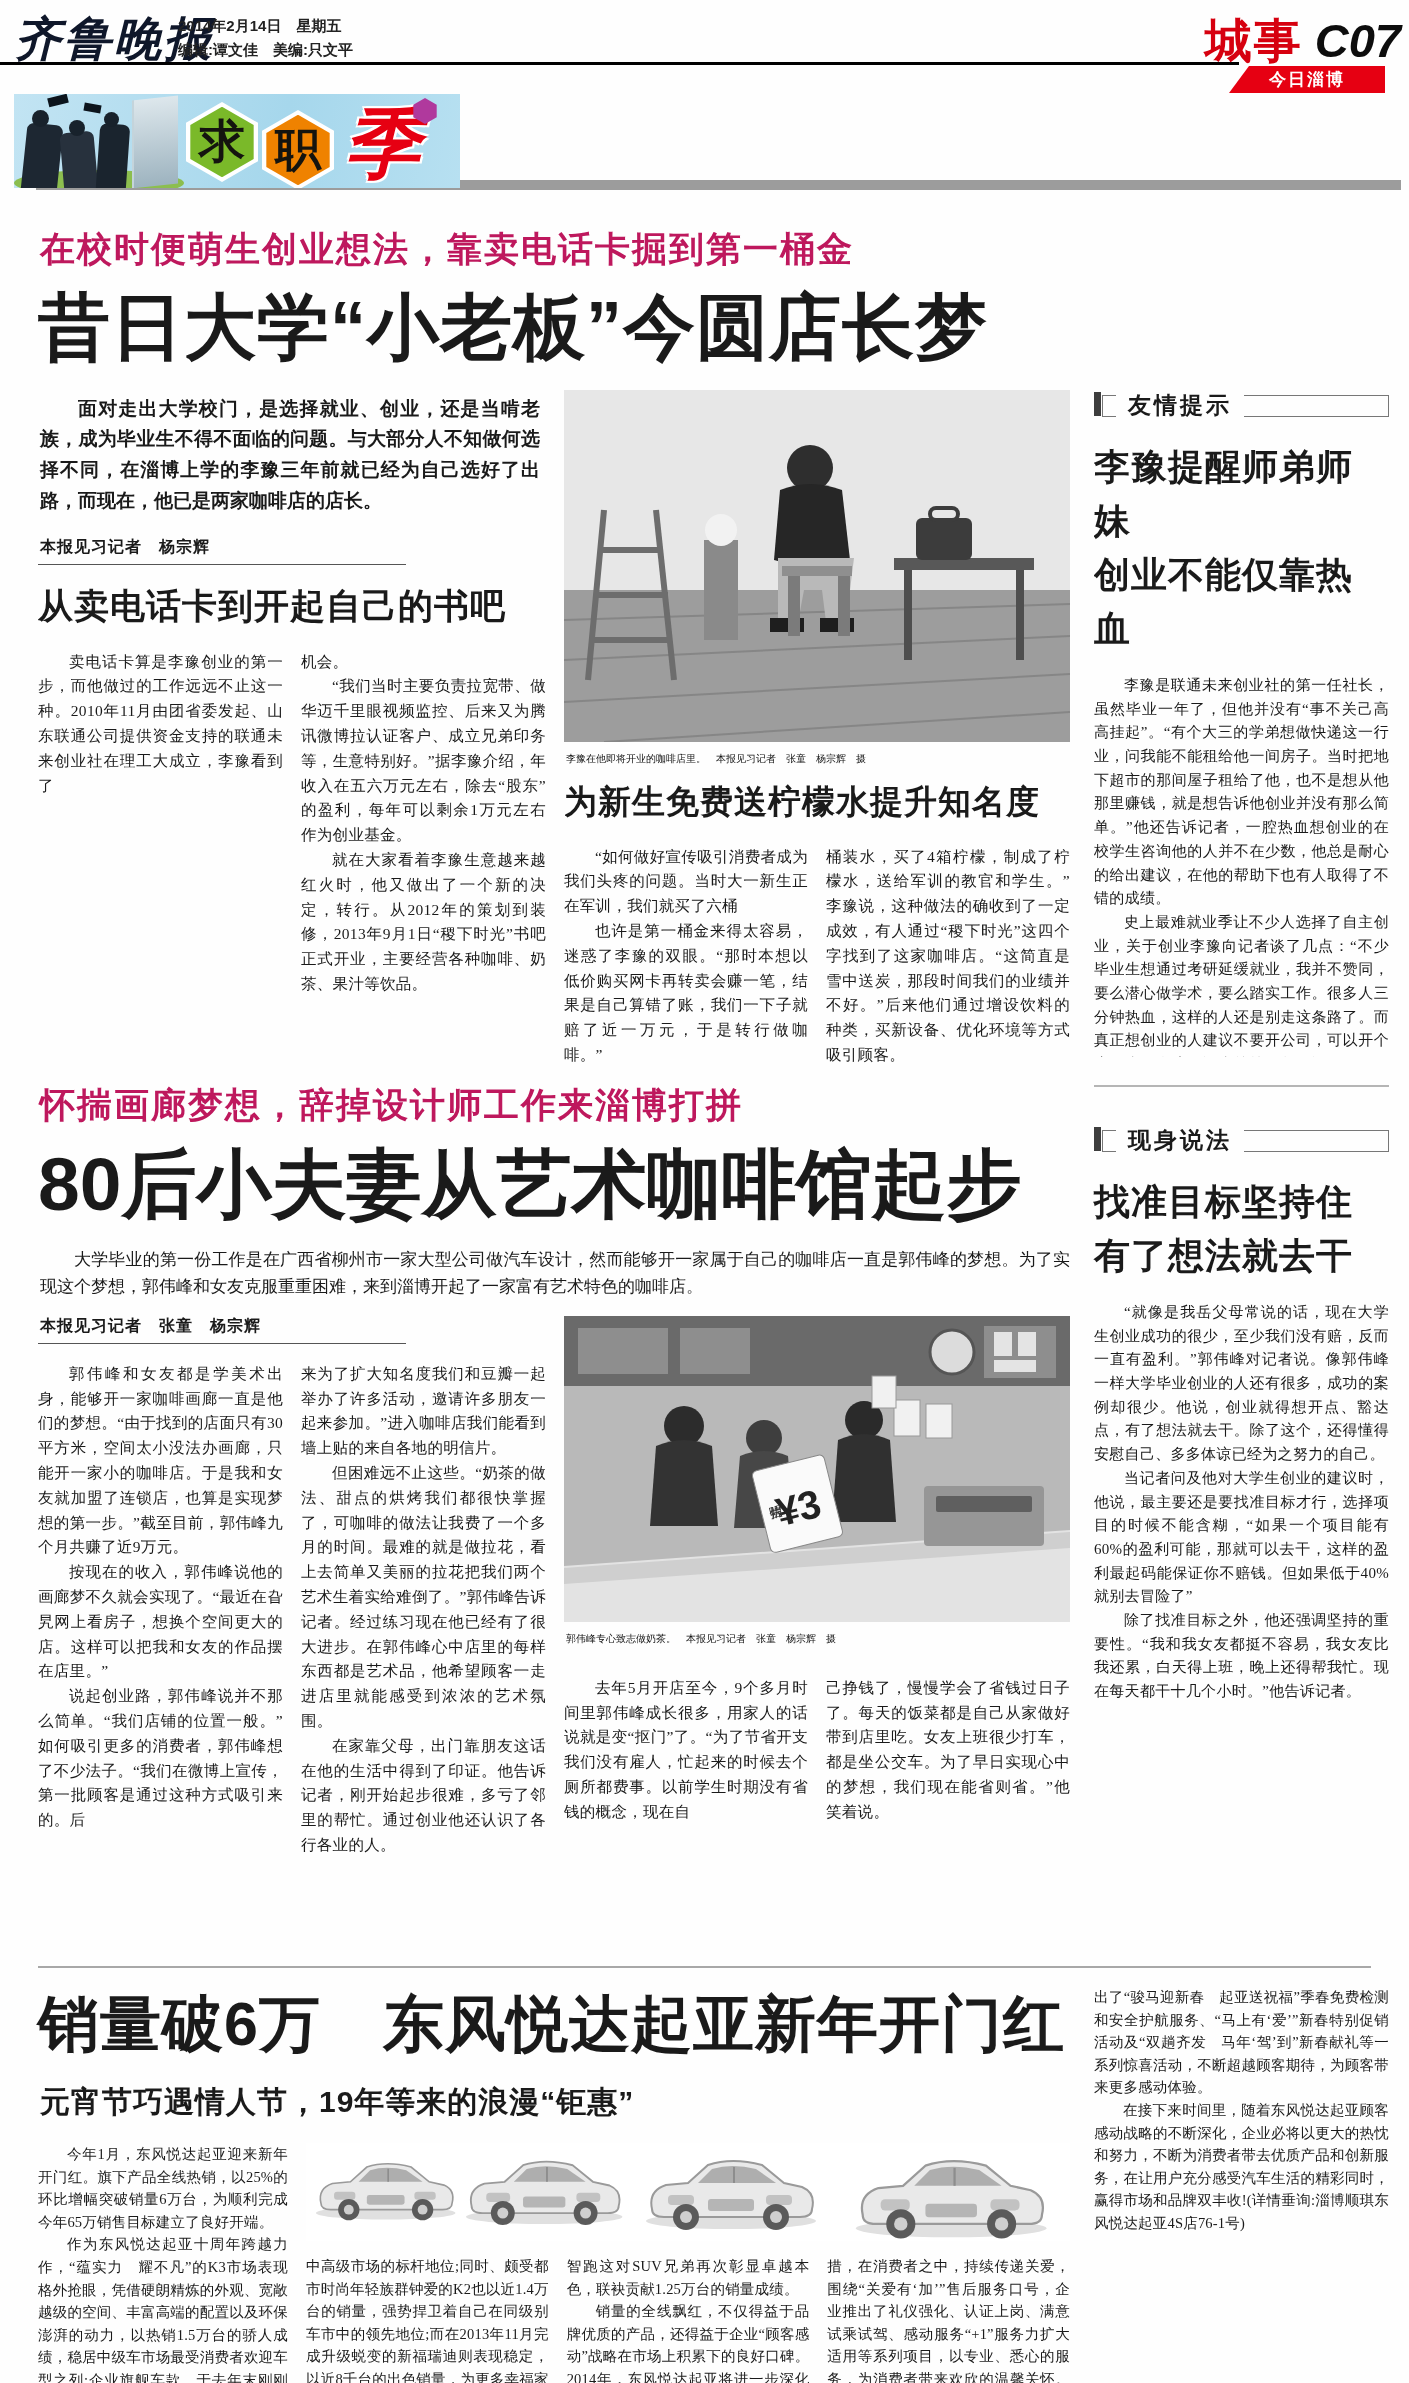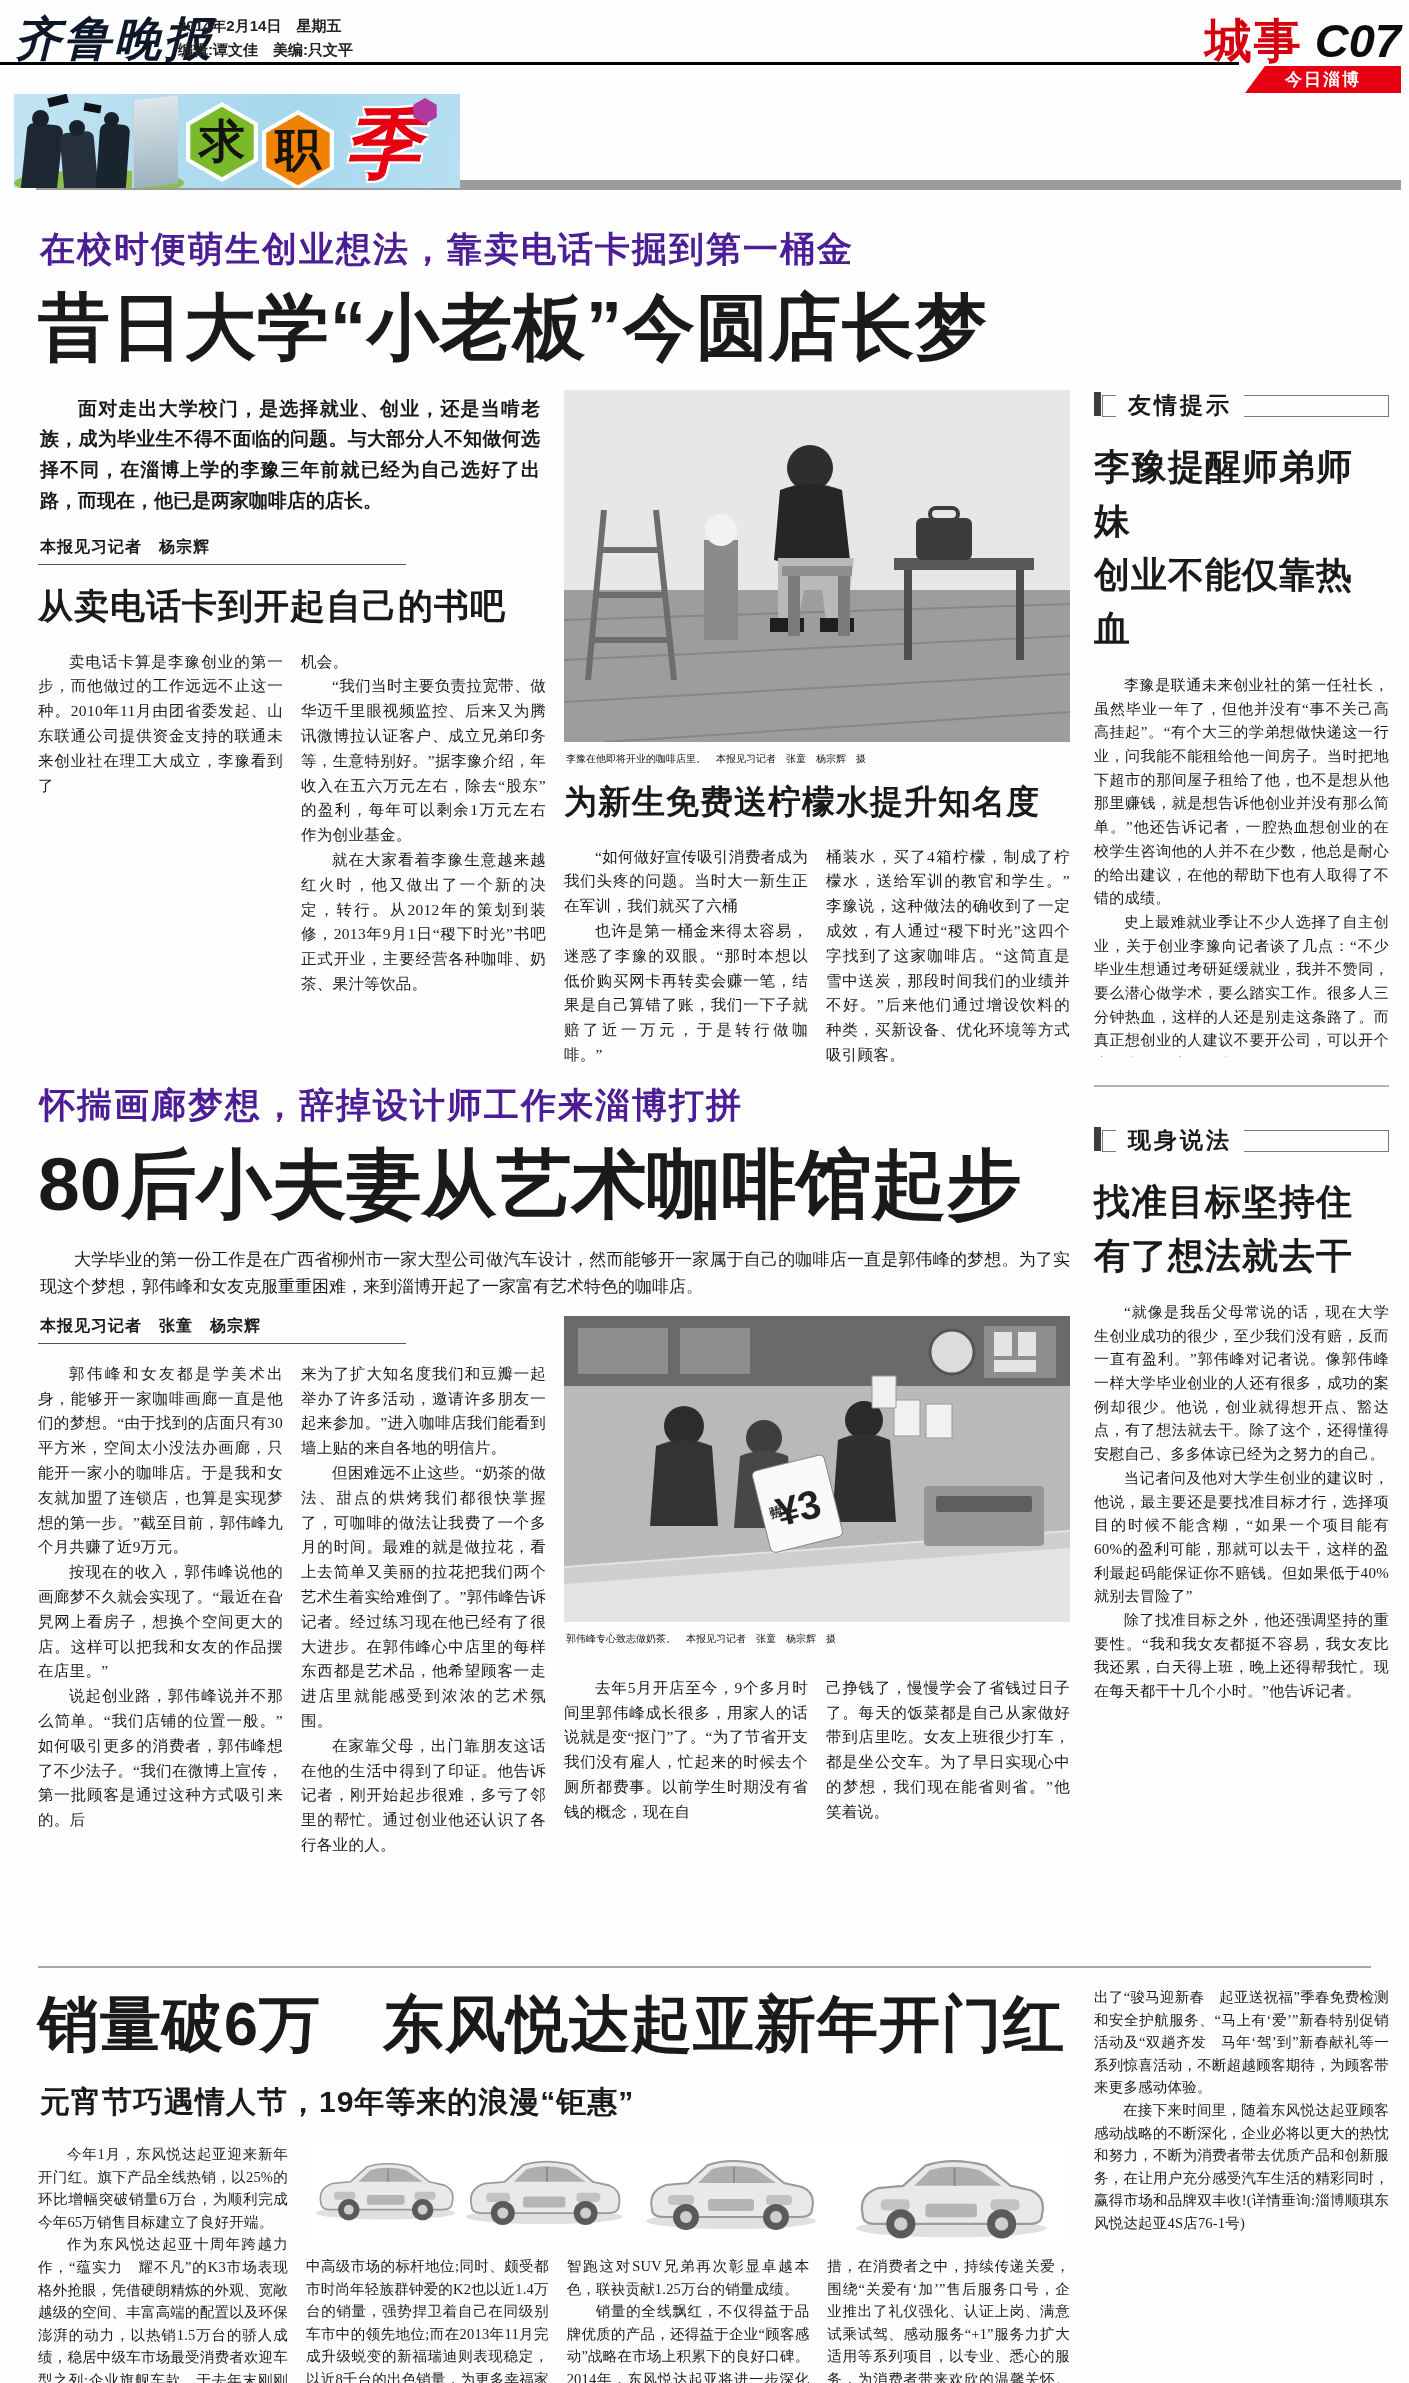--- a/index.html
+++ b/index.html
@@ -14,21 +14,21 @@
   .logo {
     position:absolute; left:14px; top:8px; font-size:47px; font-weight:900; font-style:italic;
     color:#0f172a; font-family:"DejaVu Serif","Liberation Serif",serif; letter-spacing:3px;
   }
   .pubinfo { position:absolute; left:178px; top:14px; font-size:15px; font-weight:700; line-height:1.6; color:#222; }
   .black-rule { position:absolute; left:0; right:170px; top:62px; height:3px; background:#000; }
   .section-block { position:absolute; right:8px; top:10px; display:flex; gap:12px; align-items:baseline; }
   .section-name { font-size:47px; font-weight:900; color:#d6000f; letter-spacing:2px; }
   .page-no { font-size:47px; font-weight:900; font-style:italic; color:#0d0d0d; }
   .edition-banner {
-    position:absolute; right:8px; top:66px; width:156px; height:27px; background:#e60012;
+    position:absolute; right:24px; top:66px; width:156px; height:27px; background:#e60012;
     color:#fff; font-weight:700; font-size:17px; text-align:center; line-height:27px;
     clip-path:polygon(20px 0, 100% 0, 100% 100%, 0 100%); letter-spacing:2px;
   }
 
   
   .banner-strip { position:relative; height:104px; }
   .gray-bar { position:absolute; left:36px; right:8px; bottom:8px; height:10px; background:#9c9c9c; }
   .banner-graphic {
     position:absolute; left:14px; top:0; width:446px; height:94px; overflow:hidden;
     background:linear-gradient(100deg,#c2e4f3 0%,#a6d7ec 60%,#b7e0f1 100%);
@@ -62,21 +62,21 @@
                  text-shadow:2px 2px 0 #fff, -2px -2px 0 #fff, 2px -2px 0 #fff, -2px 2px 0 #fff; }
   .purple-hex { position:absolute; left:398px; top:4px; width:26px; height:26px; background:#b0399d;
                 clip-path:polygon(50% 0,95% 26%,95% 74%,50% 100%,5% 74%,5% 26%); }
 
   
   .content { display:flex; gap:24px; padding:24px 38px 0 38px; height:1730px; overflow:hidden; }
   .main-col { width:1032px; flex:0 0 auto; }
   .side-col { width:295px; flex:0 0 auto; padding-top:170px; }
 
   
-  .kicker { font-size:35px; font-weight:600; letter-spacing:2px; margin:4px 0 14px 2px; color:#4c1d95; }
+  .kicker { font-size:35px; font-weight:600; letter-spacing:2px; margin:4px 0 14px 2px; color:#be185d; }
   .headline-xl { font-size:72px; font-weight:900; line-height:1.12; margin:0 0 22px 0; white-space:nowrap; letter-spacing:1px; }
   .headline-xl2 { font-size:75px; font-weight:900; line-height:1.1; margin:0 0 20px 0; white-space:nowrap; }
   .a-body { display:flex; gap:18px; }
   .a-left { width:508px; flex:0 0 auto; }
   .a-right { width:506px; flex:0 0 auto; }
   .lead { font-family:"Liberation Serif","DejaVu Serif",serif; font-size:19px; font-weight:700;
           line-height:1.62; text-align:justify; text-indent:2em; margin:4px 6px 20px 2px; }
   .lead2 { font-family:"Liberation Serif","DejaVu Serif",serif; font-size:17px;
            line-height:1.6; text-align:justify; text-indent:2em; margin:2px 0 16px 2px; }
   .byline { font-size:16px; font-weight:700; border-bottom:1px solid #555; padding:0 0 6px 2px;

